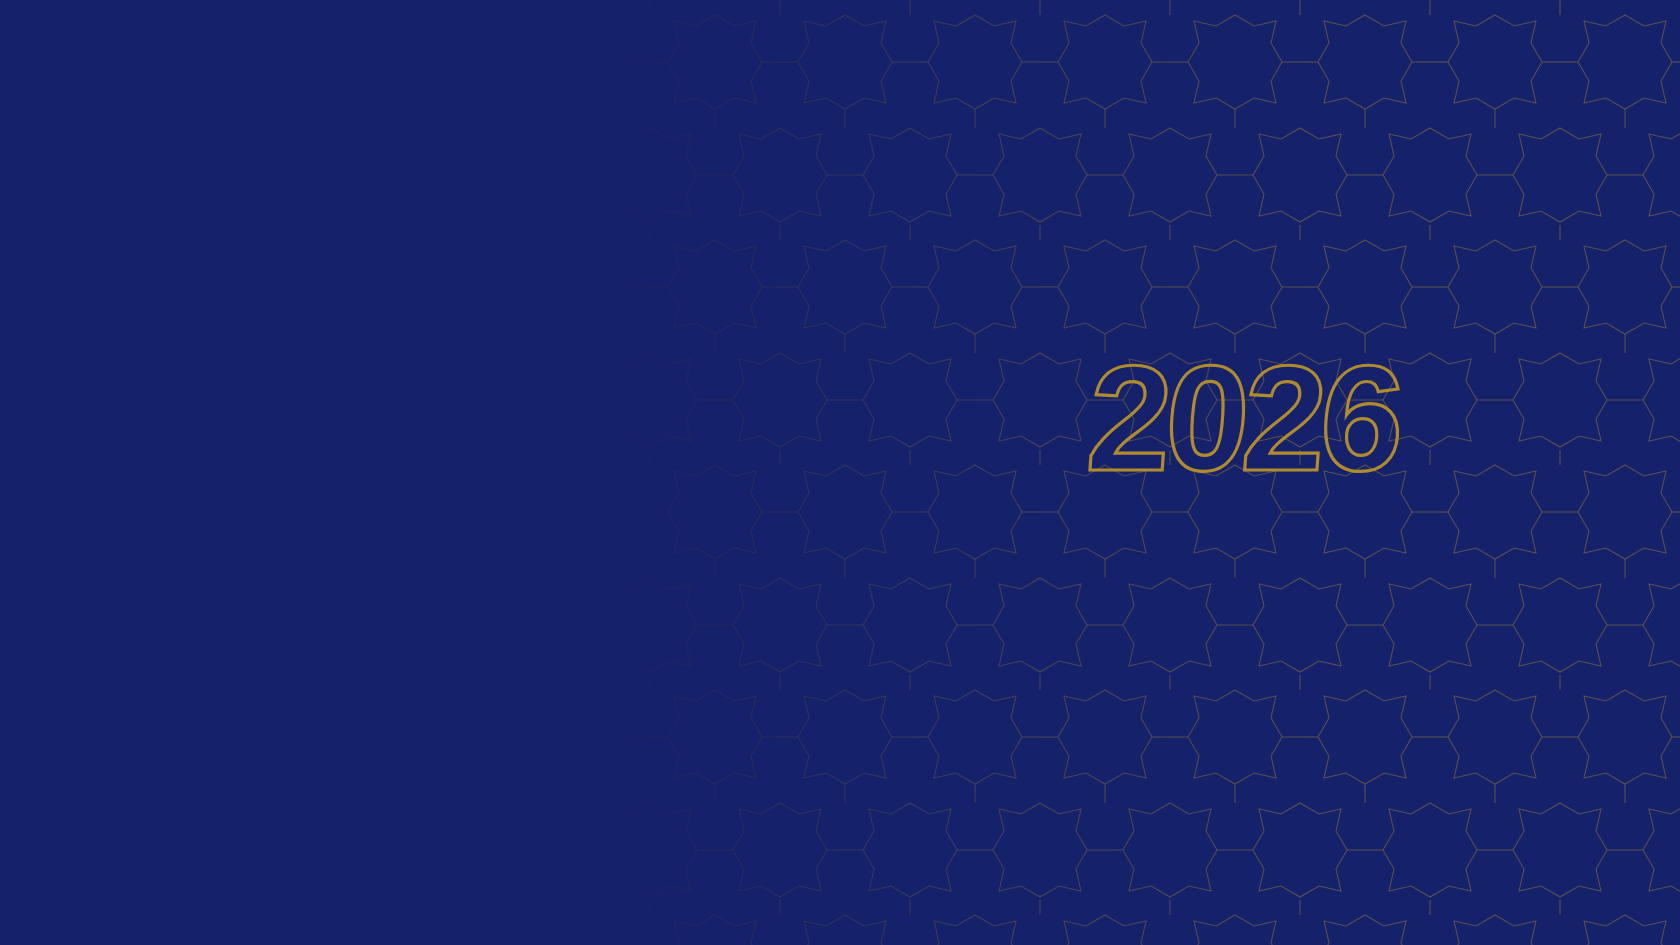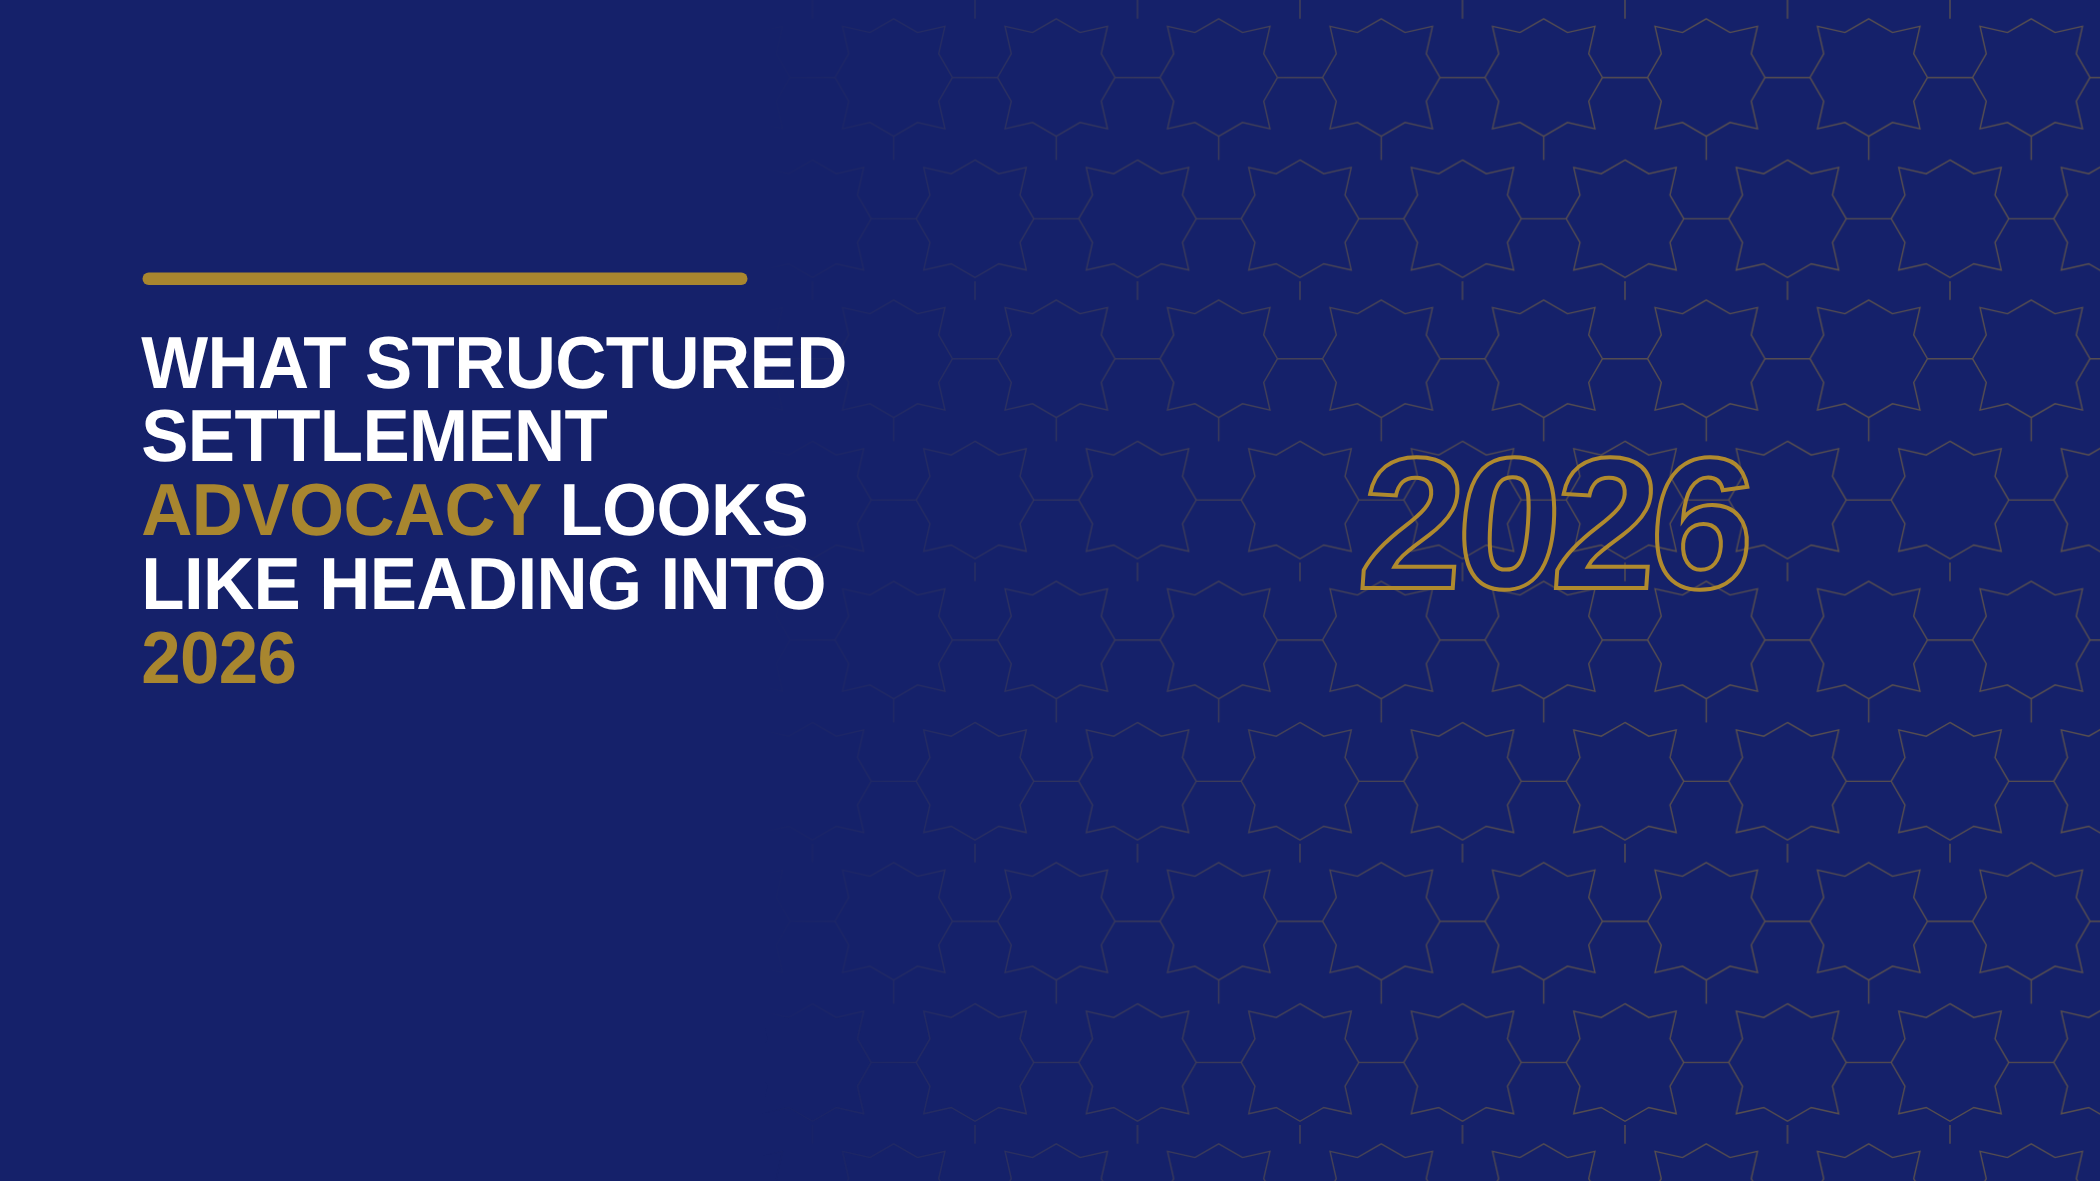--- a/index.html
+++ b/index.html
@@ -132,21 +132,14 @@
       </g>
     </svg>
   </div>
 
   <div class="year-mark">
     <svg viewBox="0 0 290 155" aria-hidden="true">
       <text x="-4" y="132" transform="skewX(-4)">2026</text>
     </svg>
   </div>
 
-  <div class="headline-block">
-
-    <div class="accent-rule"></div>
-
-    <h1 class="headline"><span>WHAT STRUCTURED SETTLEMENT </span><span class="gold">ADVOCACY</span><span> LOOKS LIKE HEADING INTO </span><span class="gold">2026</span></h1>
-
-  </div>
 
 </div>
 
 </body></html>

